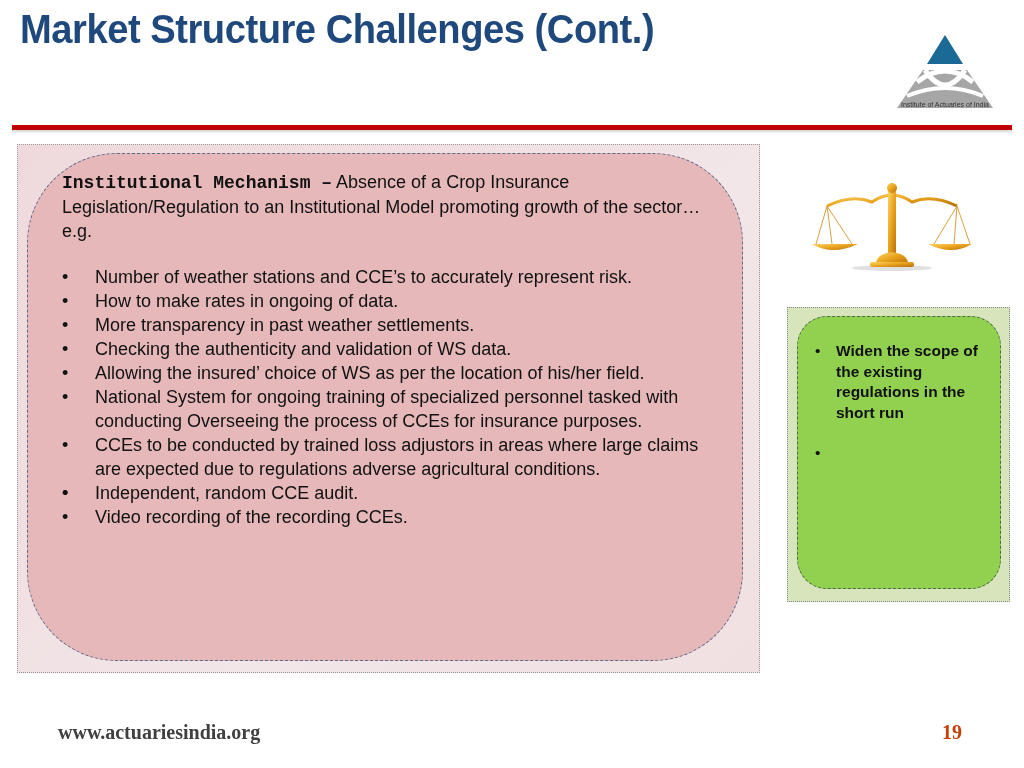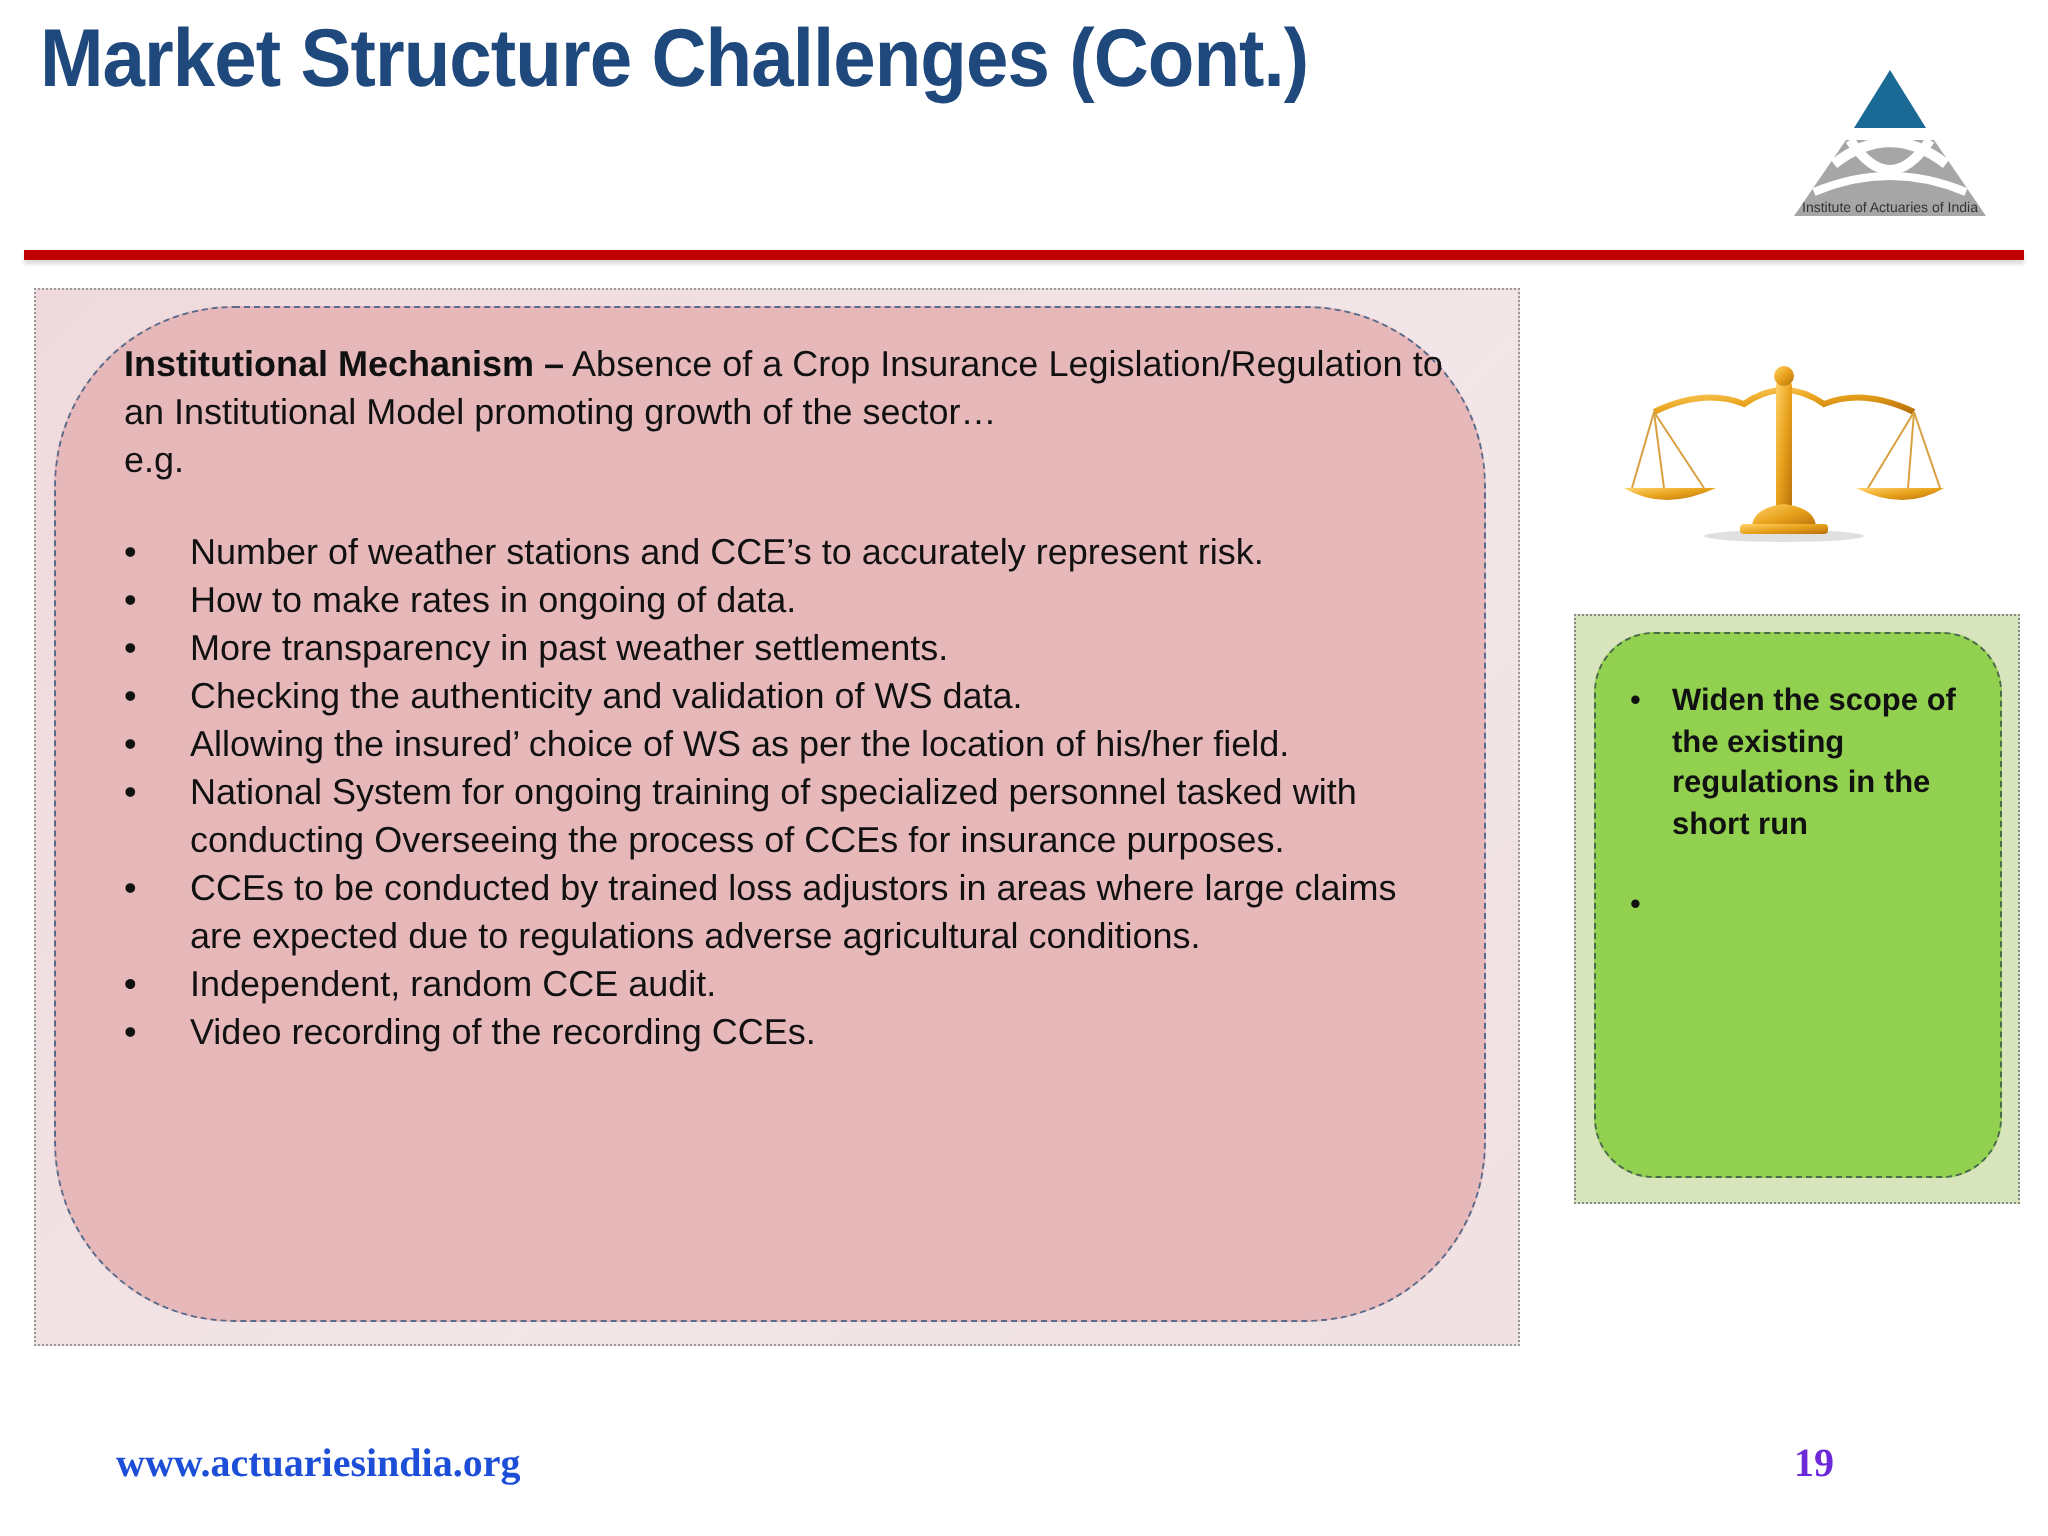--- a/index.html
+++ b/index.html
@@ -35,21 +35,21 @@
     position: absolute; left: 27px; top: 153px; width: 716px; height: 508px;
     background: #e6b8b9;
     border: 1px dashed #5a6a8a;
     border-radius: 90px;
     box-sizing: border-box;
   }
   .left-text {
     position: absolute; left: 62px; top: 170px; width: 660px;
     font-size: 18px; line-height: 24px; color: #111;
   }
-  .left-text .intro b { font-weight: bold; }
+  .left-text .intro b { font-weight: bold; font-family: Liberation Mono, monospace; }
   .left-text ul { list-style: none; margin: 22px 0 0 0; padding: 0; }
   .left-text li { position: relative; padding-left: 33px; }
   .left-text li .bullet { position: absolute; left: 0; top: 0; }
   .scales { position: absolute; left: 812px; top: 176px; width: 160px; height: 96px; }
   .right-frame {
     position: absolute; left: 787px; top: 307px; width: 223px; height: 295px;
     background: #d8e4bc;
     border: 1px dotted #888;
     box-sizing: border-box;
   }
@@ -63,26 +63,26 @@
   .right-text {
     position: absolute; left: 815px; top: 341px; width: 176px;
     font-size: 15.5px; line-height: 20.5px; font-weight: bold; color: #111;
   }
   .right-text ul { list-style: none; margin: 0; padding: 0; }
   .right-text li { position: relative; padding-left: 21px; margin-bottom: 20px; }
   .right-text li .bullet { position: absolute; left: 0; top: 0; font-weight: normal; }
   .footer-url {
     position: absolute; left: 58px; top: 721px;
     font-family: "Liberation Serif", serif; font-weight: bold; font-size: 20px;
-    color: #1d4ed8;
+    color: #404040;
   }
   .page-num {
-    position: absolute; left: 897px; top: 721px;
+    position: absolute; left: 942px; top: 721px;
     font-family: "Liberation Serif", serif; font-weight: bold; font-size: 20px;
-    color: #6d28d9;
+    color: #c2410c;
   }
 </style>
 </head>
 <body>
 
 <div class="title">Market Structure Challenges (Cont.)</div>
 
 <svg class="logo" viewBox="0 0 100 85">
   <polygon points="50,5 68,34 32,34" fill="#1b6a96"></polygon>
   <polygon points="28,40 72,40 98,78 2,78" fill="#a6a6a6"></polygon>

